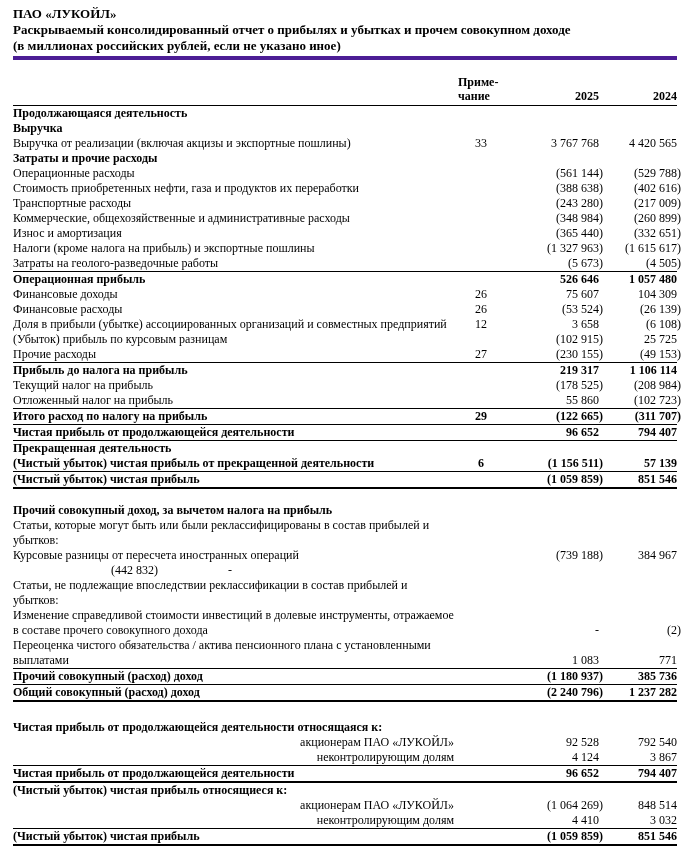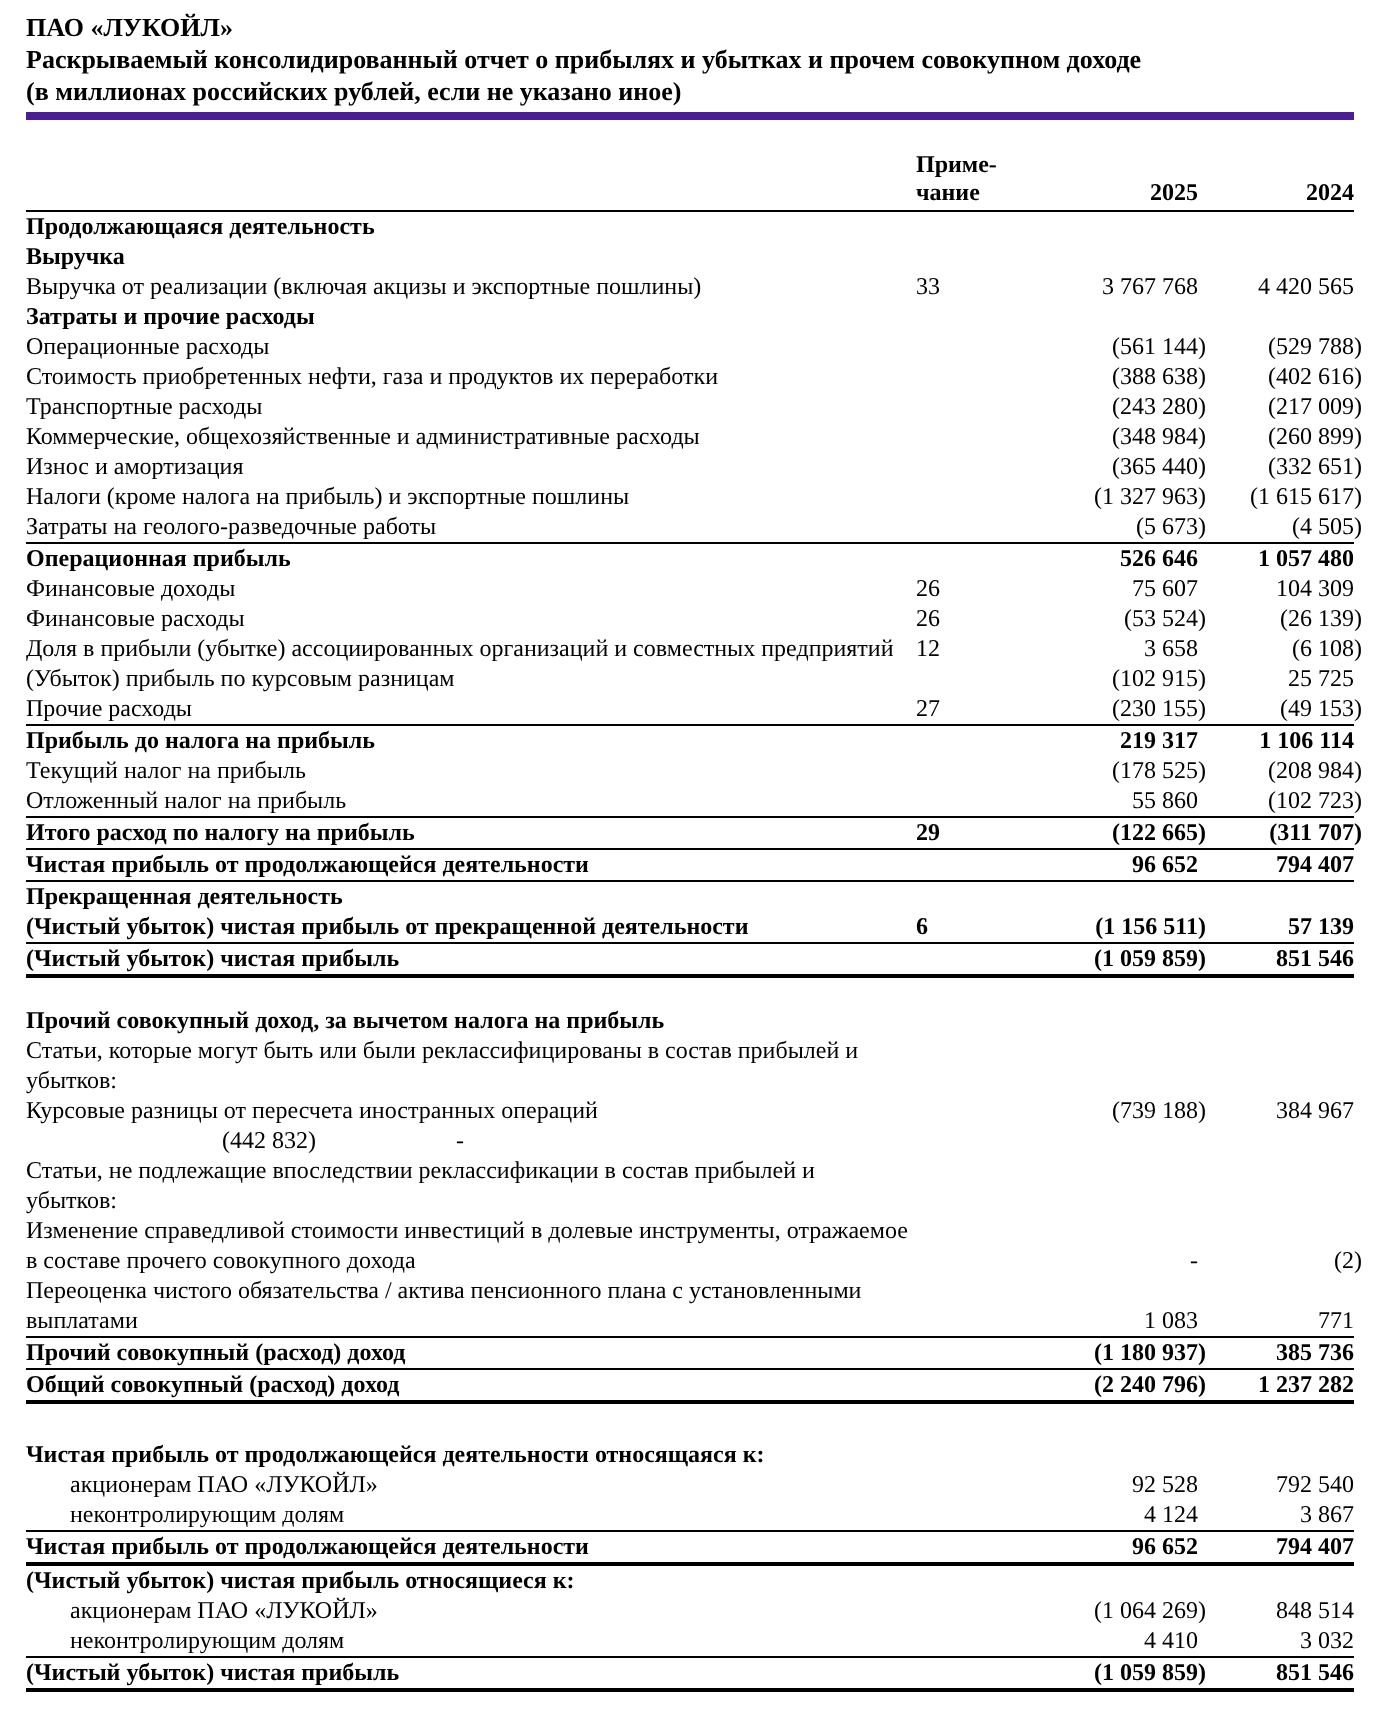--- a/index.html
+++ b/index.html
@@ -20,28 +20,28 @@
     font-weight:700;
   }
   .colhead .spacer { flex:1; }
   .colhead .note-h { width:46px; text-align:left; line-height:14px;margin-top:12px; }
   .colhead .v25-h { width:95px; text-align:right; line-height:14px; }
   .colhead .v24-h { width:78px; text-align:right; line-height:14px; }
   
   .sec { width:100%; }
   .row { display:flex; align-items:flex-end; line-height:15px; min-height:15px; }
   .lbl { flex:1; padding-right:4px; }
-  .note { width:46px; white-space:nowrap; }
+  .note { width:46px; text-align:center; white-space:nowrap; }
   .val  { white-space:nowrap; text-align:right; }
   .v25 { width:95px; }
   .v24 { width:78px; }
   .hang { position:relative; right:-4px; }
   .b { font-weight:700; }
   .i { }
-  .ind .lbl { padding-left:22px; }
+  .ind .lbl { padding-left:22px;text-align:right; }
   .bb-thin  { border-bottom:1px solid #000; }
   .bb-thick { border-bottom:2px solid #000; }
   .gap1 { height:14px; }
   .gap2 { height:18px; }
 </style>
 </head>
 <body>
 
 <div class="titleblock">
   <div class="tline">ПАО «ЛУКОЙЛ»</div>

